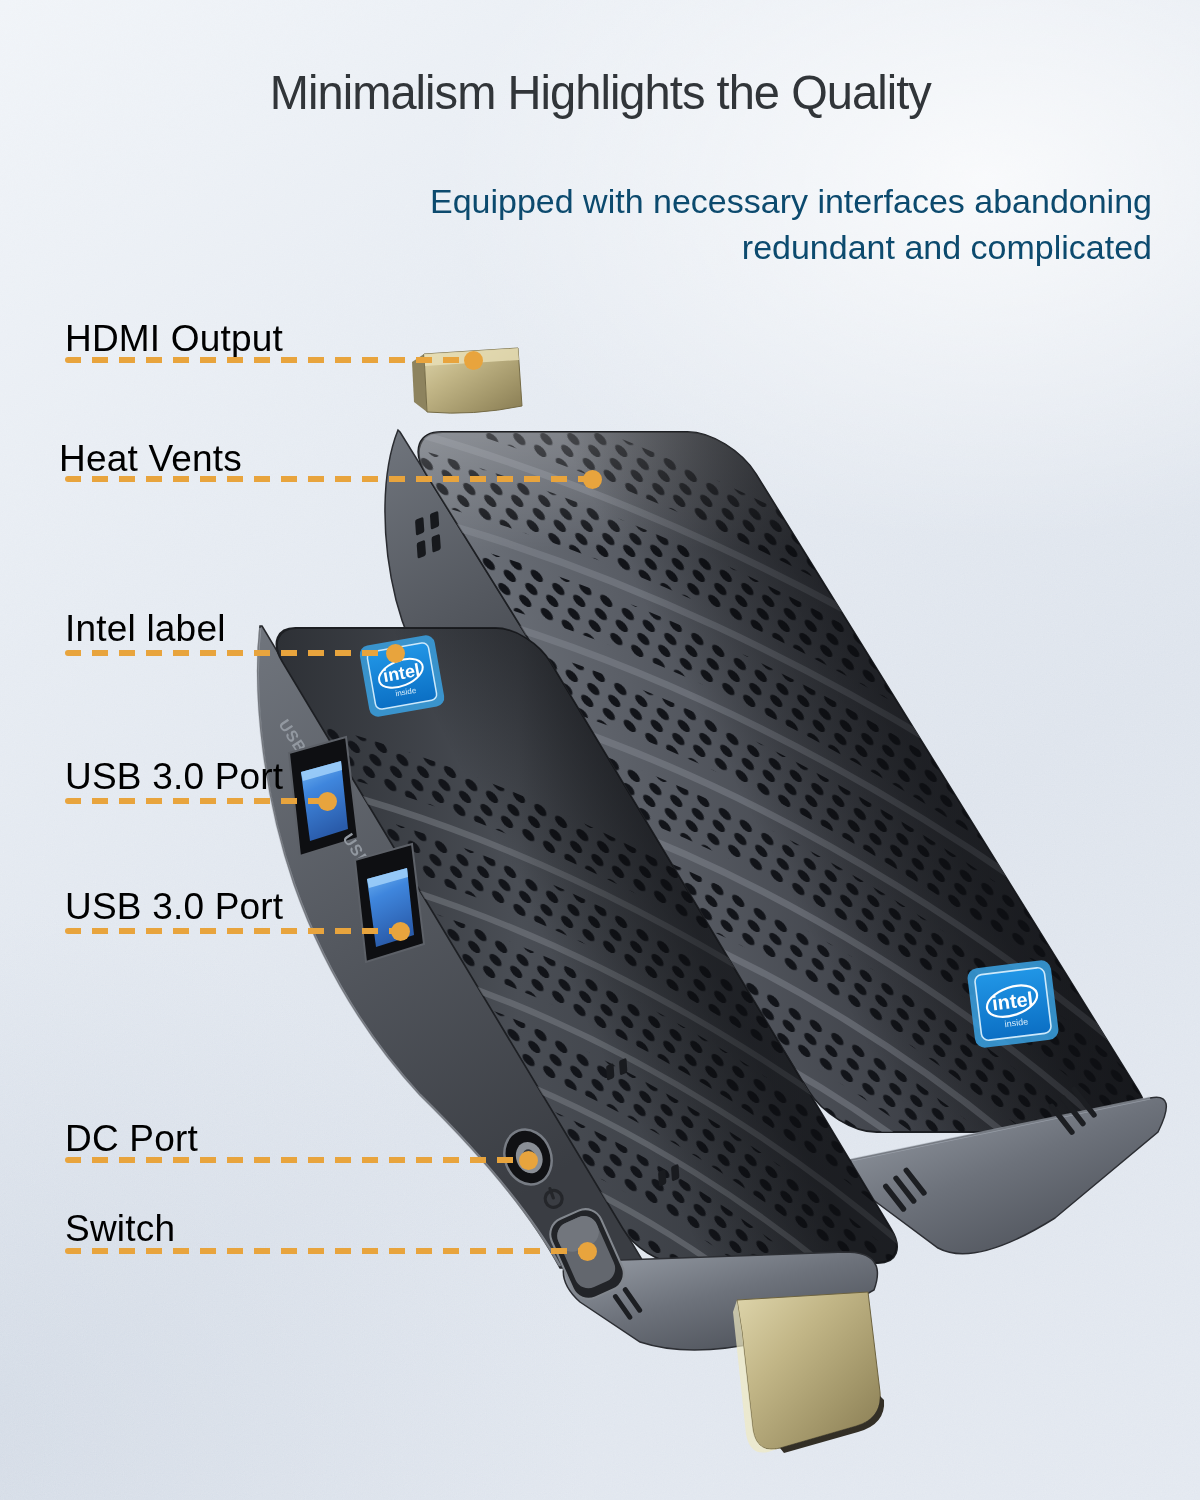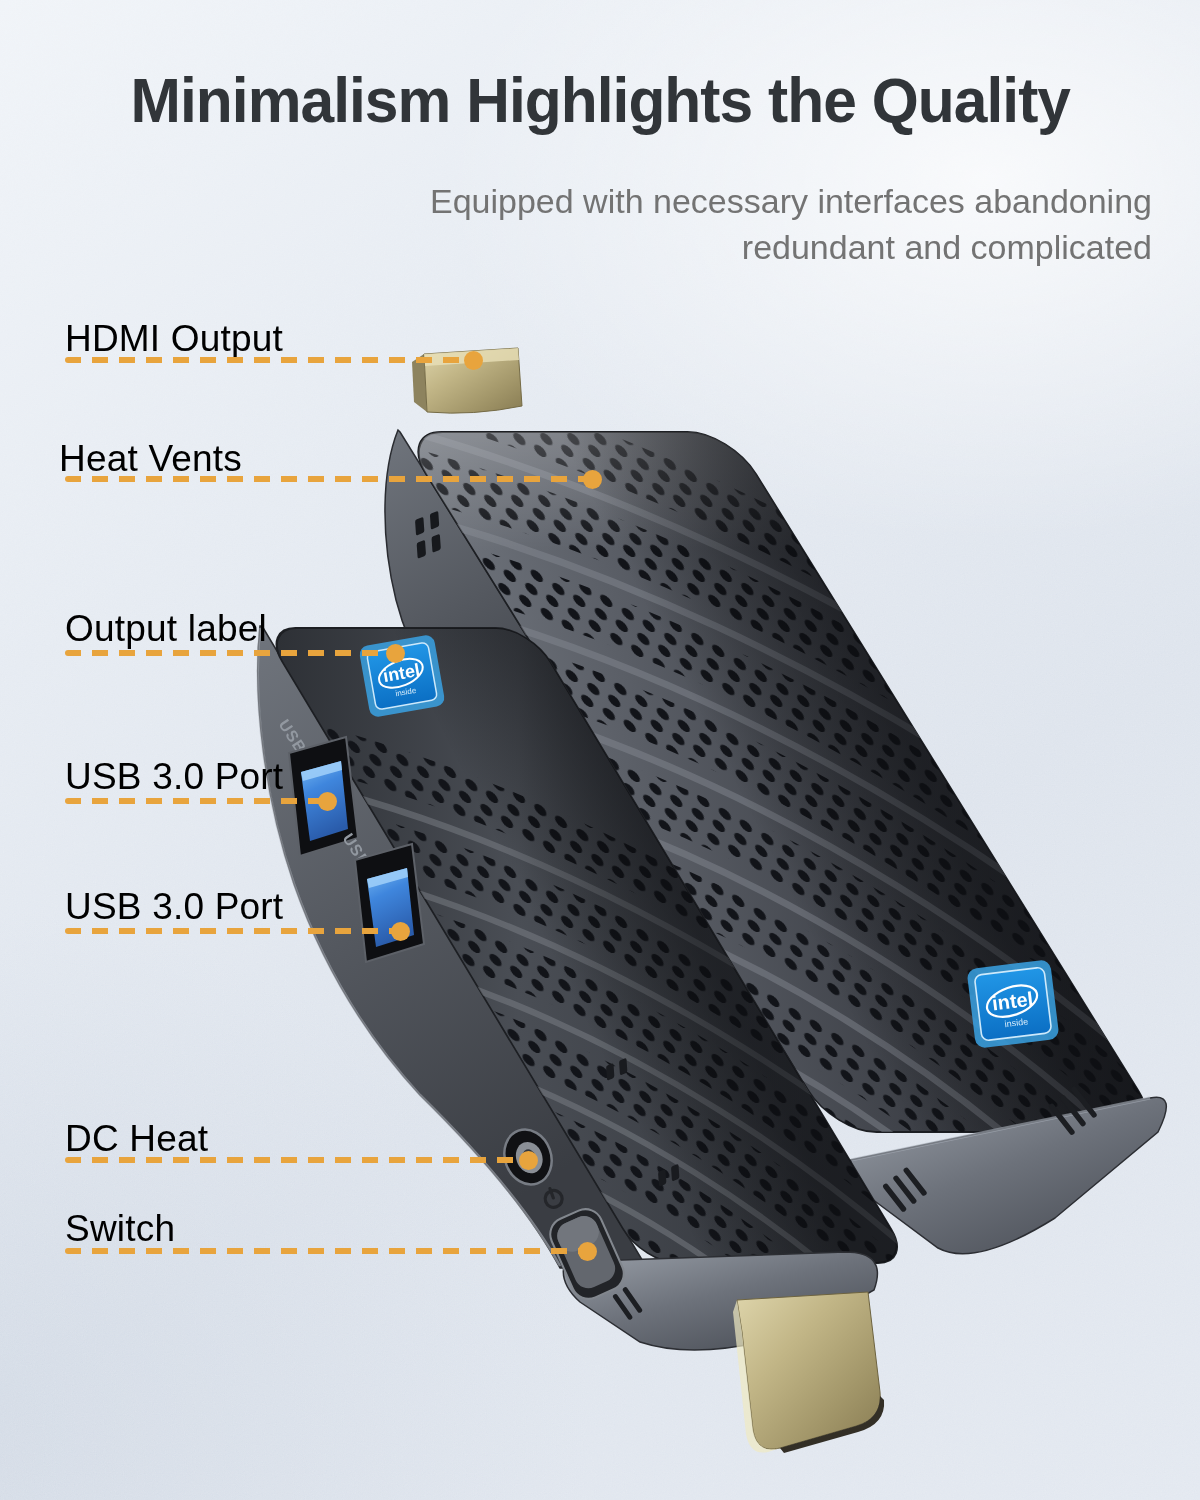--- a/index.html
+++ b/index.html
@@ -9,26 +9,26 @@
     background:
       radial-gradient(900px 600px at 82% 12%, rgba(255,255,255,.75), rgba(255,255,255,0) 60%),
       radial-gradient(1000px 800px at -5% 95%, rgba(196,206,220,.55), rgba(255,255,255,0) 65%),
       linear-gradient(148deg,#eef2f7 0%,#e2e8f0 30%,#d9e0ea 62%,#dfe5ee 100%);
   }
   .stage{position:absolute;inset:0;width:1200px;height:1500px;}
   svg.scene{position:absolute;left:0;top:0;z-index:1;}
   .header{position:absolute;left:0;top:0;width:1200px;z-index:3;}
   .title{
     position:absolute;top:64px;left:0;width:1200px;text-align:center;
-    font-size:63px;font-weight:bold;color:#313539;letter-spacing:-1px;white-space:nowrap;
+    font-size:49px;font-weight:normal;color:#313539;letter-spacing:-1px;white-space:nowrap;
   }
   .title>span{display:inline-block;transform:scaleX(.96);transform-origin:center;}
   .subtitle{
     position:absolute;top:178px;right:48px;text-align:right;
-    font-size:34px;line-height:46px;color:#737373;font-weight:500;
+    font-size:34px;line-height:46px;color:#0c4a6e;font-weight:500;
   }
   .callouts{position:absolute;inset:0;z-index:4;}
   .callout{position:absolute;}
   .callout .lbl{
     position:absolute;left:0;font-size:37px;color:#000000;font-weight:500;
     white-space:nowrap;letter-spacing:.2px;
   }
   .callout .line{
     position:absolute;left:0;height:6px;border-radius:3px;
     background:repeating-linear-gradient(90deg,#e8a43d 0 16px,rgba(0,0,0,0) 16px 27px);
@@ -289,36 +289,36 @@
         <div class="lbl" style="left: 65px; top: 318px;">HDMI Output</div>
         <div class="line" style="left: 65px; top: 357px; width: 412px;"></div>
         <div class="dot" style="left: 464px; top: 351px;"></div>
       </div>
       <div class="callout">
         <div class="lbl" style="left: 59px; top: 438px;">Heat Vents</div>
         <div class="line" style="left: 65px; top: 476px; width: 531px;"></div>
         <div class="dot" style="left: 583px; top: 470px;"></div>
       </div>
       <div class="callout">
-        <div class="lbl" style="left: 65px; top: 608px;">Output label</div>
+        <div class="lbl" style="left: 65px; top: 608px;">Intel label</div>
         <div class="line" style="left: 65px; top: 650px; width: 334px;"></div>
         <div class="dot" style="left: 386px; top: 644px;"></div>
       </div>
       <div class="callout">
         <div class="lbl" style="left: 65px; top: 756px;">USB 3.0 Port</div>
         <div class="line" style="left: 65px; top: 798px; width: 266px;"></div>
         <div class="dot" style="left: 318px; top: 792px;"></div>
       </div>
       <div class="callout">
         <div class="lbl" style="left: 65px; top: 886px;">USB 3.0 Port</div>
         <div class="line" style="left: 65px; top: 928px; width: 339px;"></div>
         <div class="dot" style="left: 391px; top: 922px;"></div>
       </div>
       <div class="callout">
-        <div class="lbl" style="left: 65px; top: 1118px;">DC Heat</div>
+        <div class="lbl" style="left: 65px; top: 1118px;">DC Port</div>
         <div class="line" style="left: 65px; top: 1157px; width: 467px;"></div>
         <div class="dot" style="left: 519px; top: 1151px;"></div>
       </div>
       <div class="callout">
         <div class="lbl" style="left: 65px; top: 1208px;">Switch</div>
         <div class="line" style="left: 65px; top: 1248px; width: 526px;"></div>
         <div class="dot" style="left: 578px; top: 1242px;"></div>
       </div>
     </div>
 

